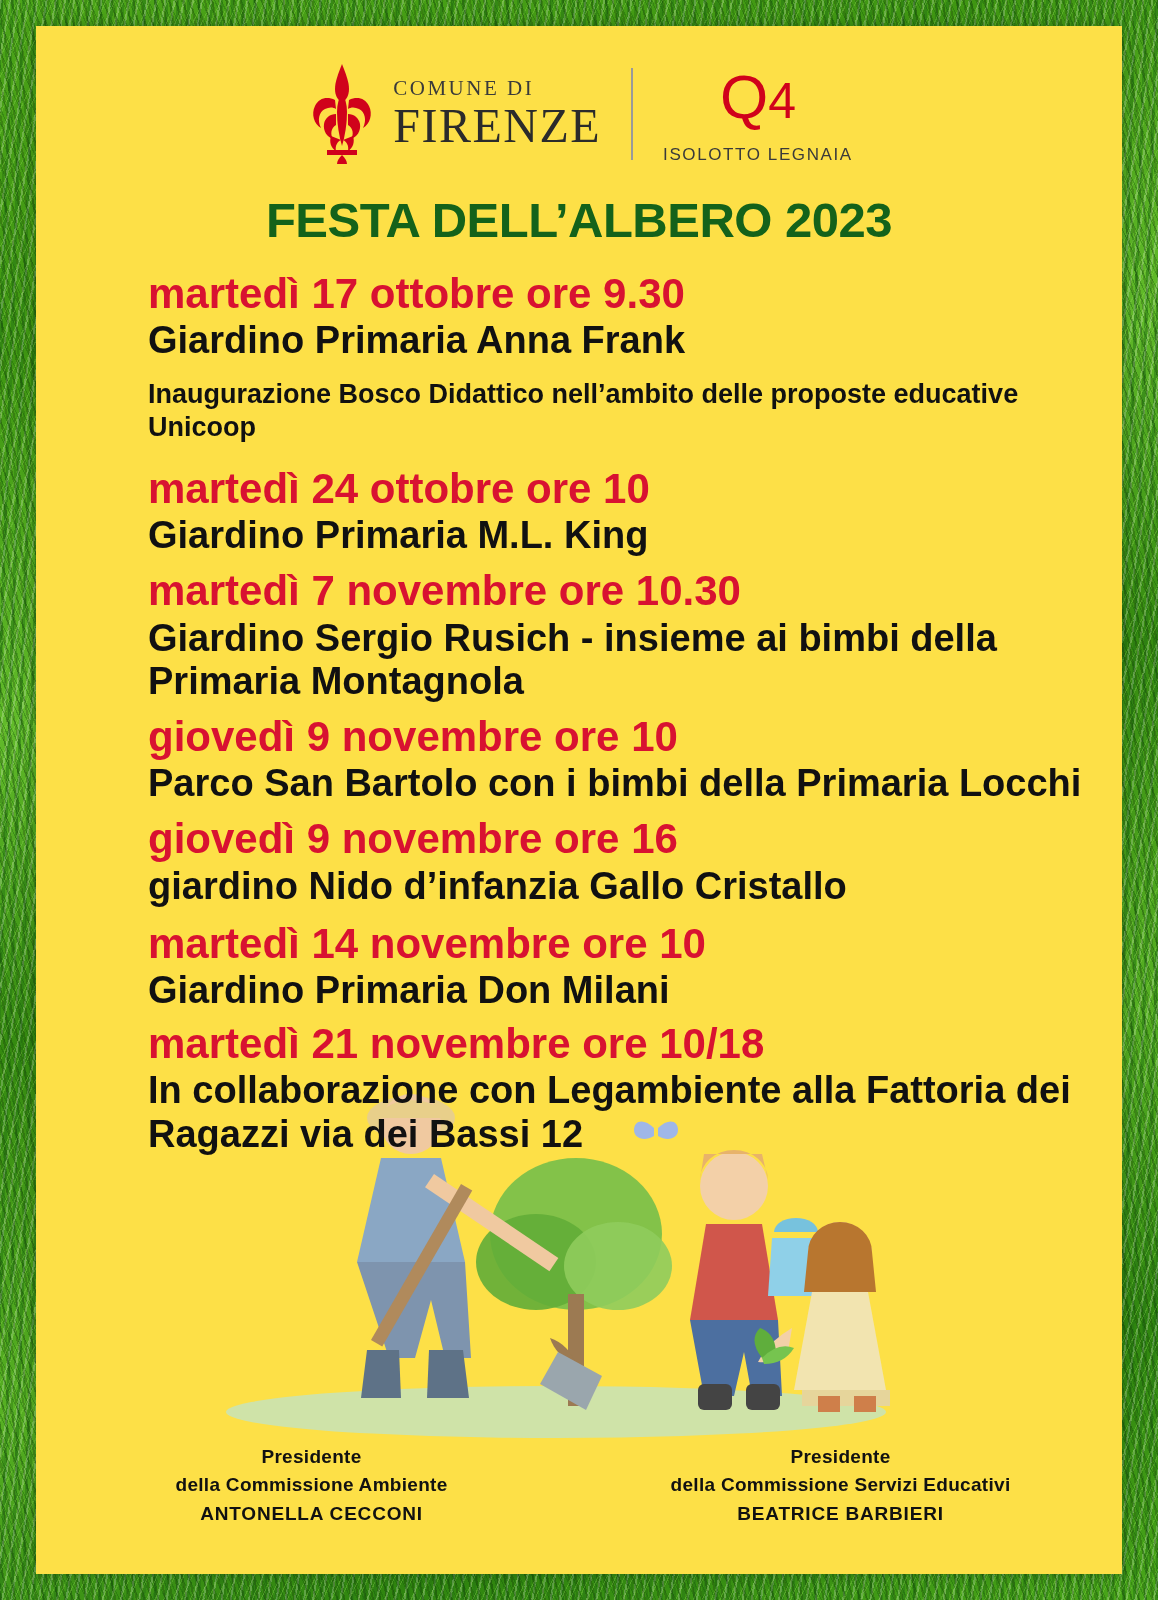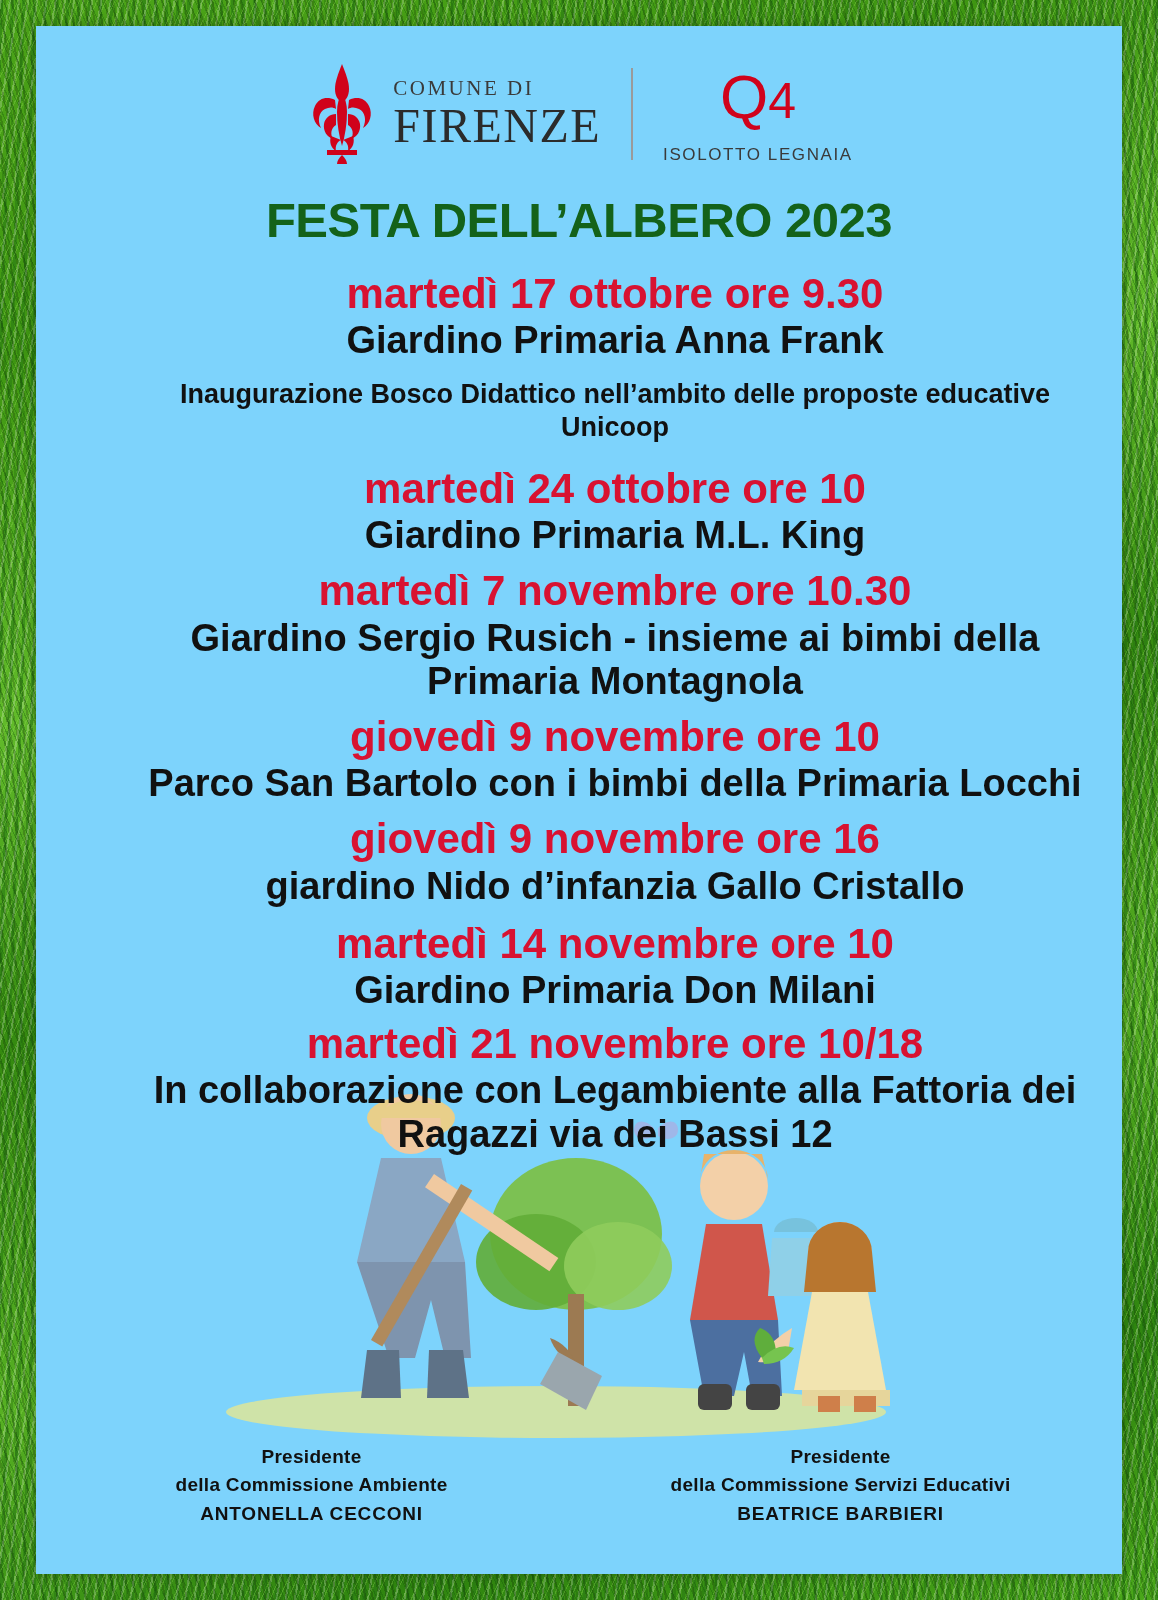--- a/index.html
+++ b/index.html
@@ -34,21 +34,21 @@
       repeating-linear-gradient(85deg, rgba(10,70,5,0.22) 0 2px, rgba(0,0,0,0) 2px 14px);
   }
 
   
   .sheet {
     position: absolute;
     left: 36px;
     top: 26px;
     width: 1086px;
     height: 1548px;
-    background: #7dd3fc;
+    background: #fde047;
     box-shadow: 0 0 12px rgba(0,0,0,0.25);
   }
 
   
   .logo-row {
     display: flex;
     align-items: center;
     justify-content: center;
     gap: 0px;
     padding-top: 36px;
@@ -123,21 +123,20 @@
   
   .events {
     position: relative;
     z-index: 3;
     margin-top: 22px;
     padding-left: 112px;
     padding-right: 40px;
   }
   .event {
     margin-bottom: 16px;
-    text-align: center;
   }
   .event-date {
     color: #d81231;
     font-weight: bold;
     font-size: 42px;
     line-height: 1.12;
   }
   .event-place {
     color: #111111;
     font-weight: bold;

